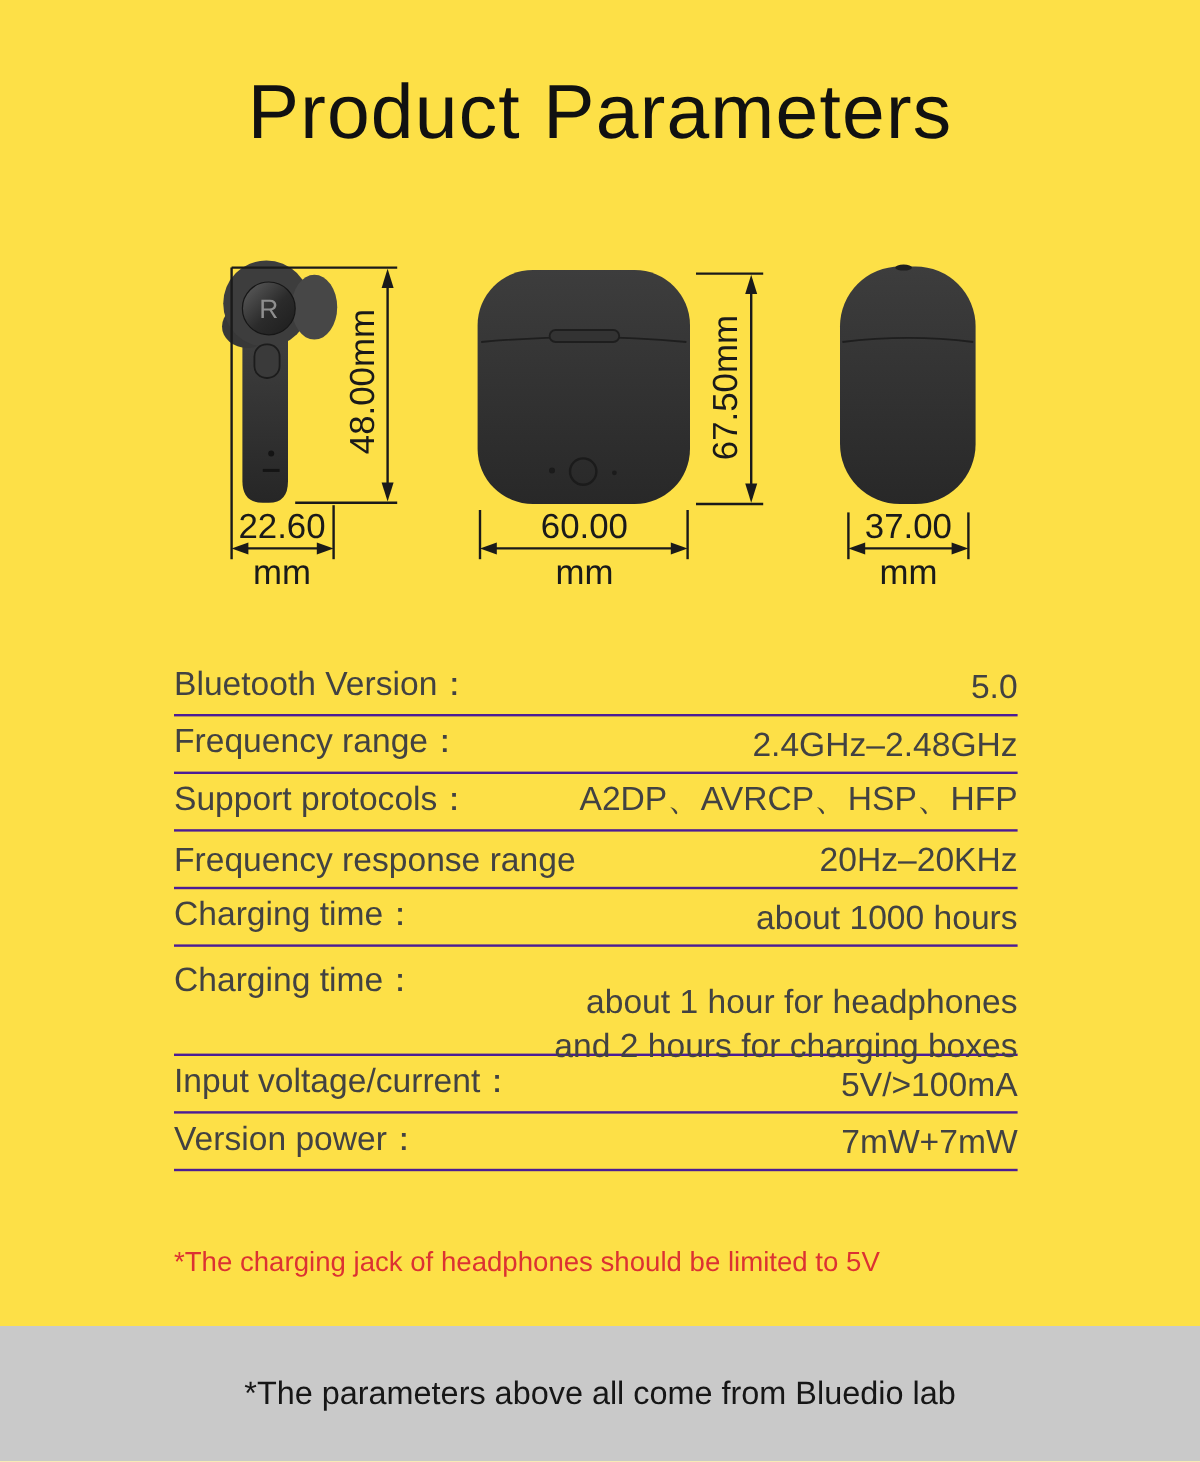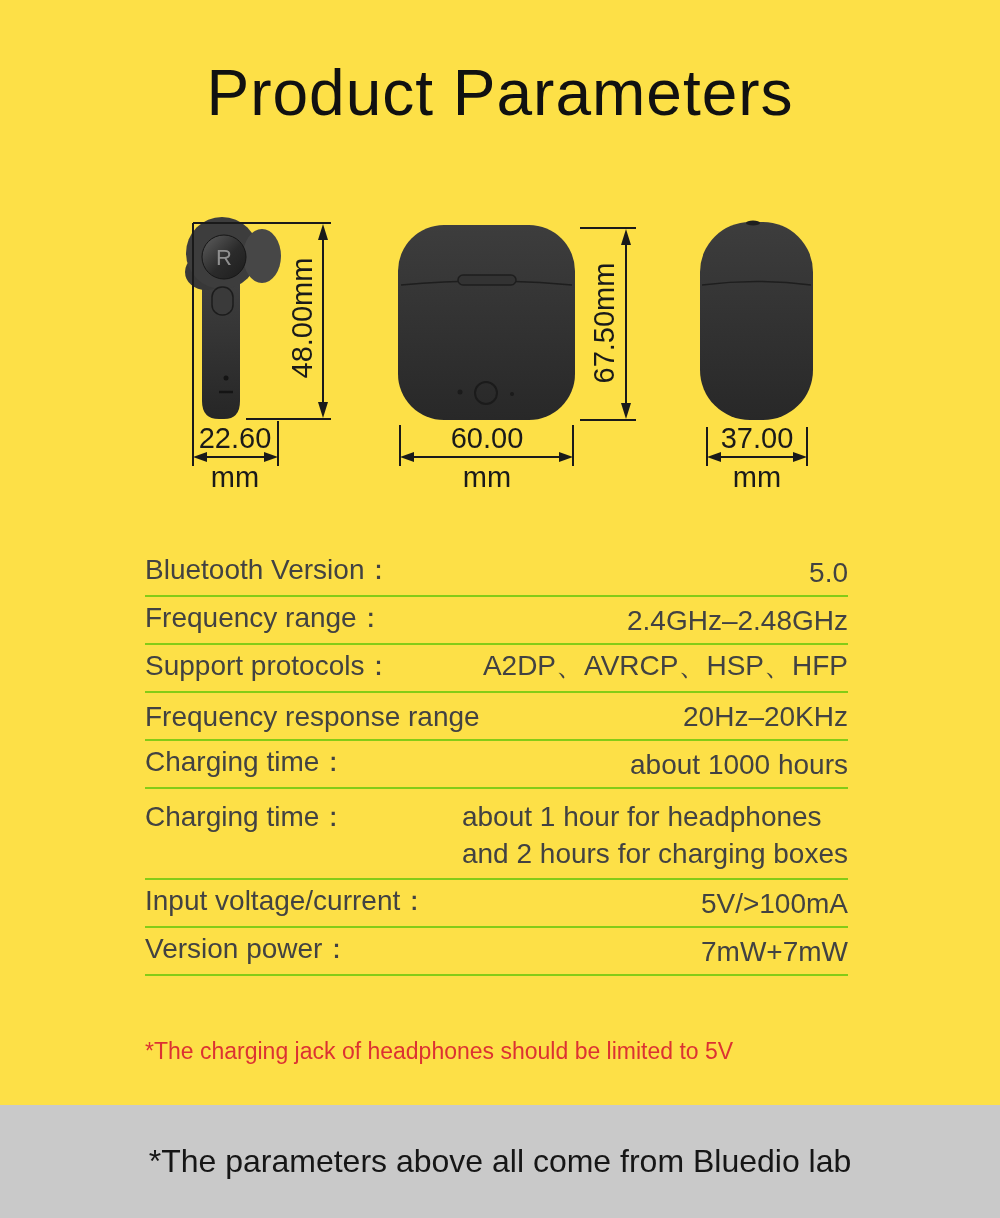--- a/index.html
+++ b/index.html
@@ -6,33 +6,33 @@
   body{font-family:"Liberation Sans","DejaVu Sans",sans-serif;}
   .page{position:relative;width:1000px;height:1218px;background:#fde047;overflow:hidden;padding-left:36px;}
 
   .title{position:absolute;top:56px;left:0;width:1000px;text-align:center;
          font-size:64px;font-weight:400;color:#111;letter-spacing:1px;}
 
   .figure{position:absolute;top:195px;left:0;width:1000px;height:300px;}
 
   .spec-table{position:absolute;top:549px;left:145px;width:703px;}
   .spec-row{display:flex;justify-content:space-between;align-items:flex-end;
-            height:48px;box-sizing:border-box;border-bottom:2px solid #84cc16;
+            height:48px;box-sizing:border-box;border-bottom:2px solid #4c1d95;
             padding-bottom:6px;font-size:28px;color:#424242;white-space:nowrap;}
   .spec-row.double{height:91px;align-items:flex-start;padding-top:9px;padding-bottom:0;}
   .spec-label{text-align:left;}
-  .spec-value{}
-  .spec-value.multi{line-height:37px;}
+  .spec-value{text-align:right;}
+  .spec-value.multi{line-height:37px;margin-top:18px;}
 
   .warning{position:absolute;top:1038px;left:145px;width:720px;
            font-size:23px;color:#dc3232;font-weight:400;}
 
   .footer{position:absolute;top:1105px;left:0;width:1000px;height:113px;
           background:#c9c9c9;display:flex;align-items:center;justify-content:center;}
-  .footer-text{font-size:32px;color:#161616;}
+  .footer-text{font-size:27px;color:#161616;}
 
   svg text{font-family:"Liberation Sans","DejaVu Sans",sans-serif;}
   .dim-text{font-size:29px;fill:#1a1a1a;}
 </style>
 </head>
 <body>
 
 <div class="page">
 
   <div class="title">Product Parameters</div>

